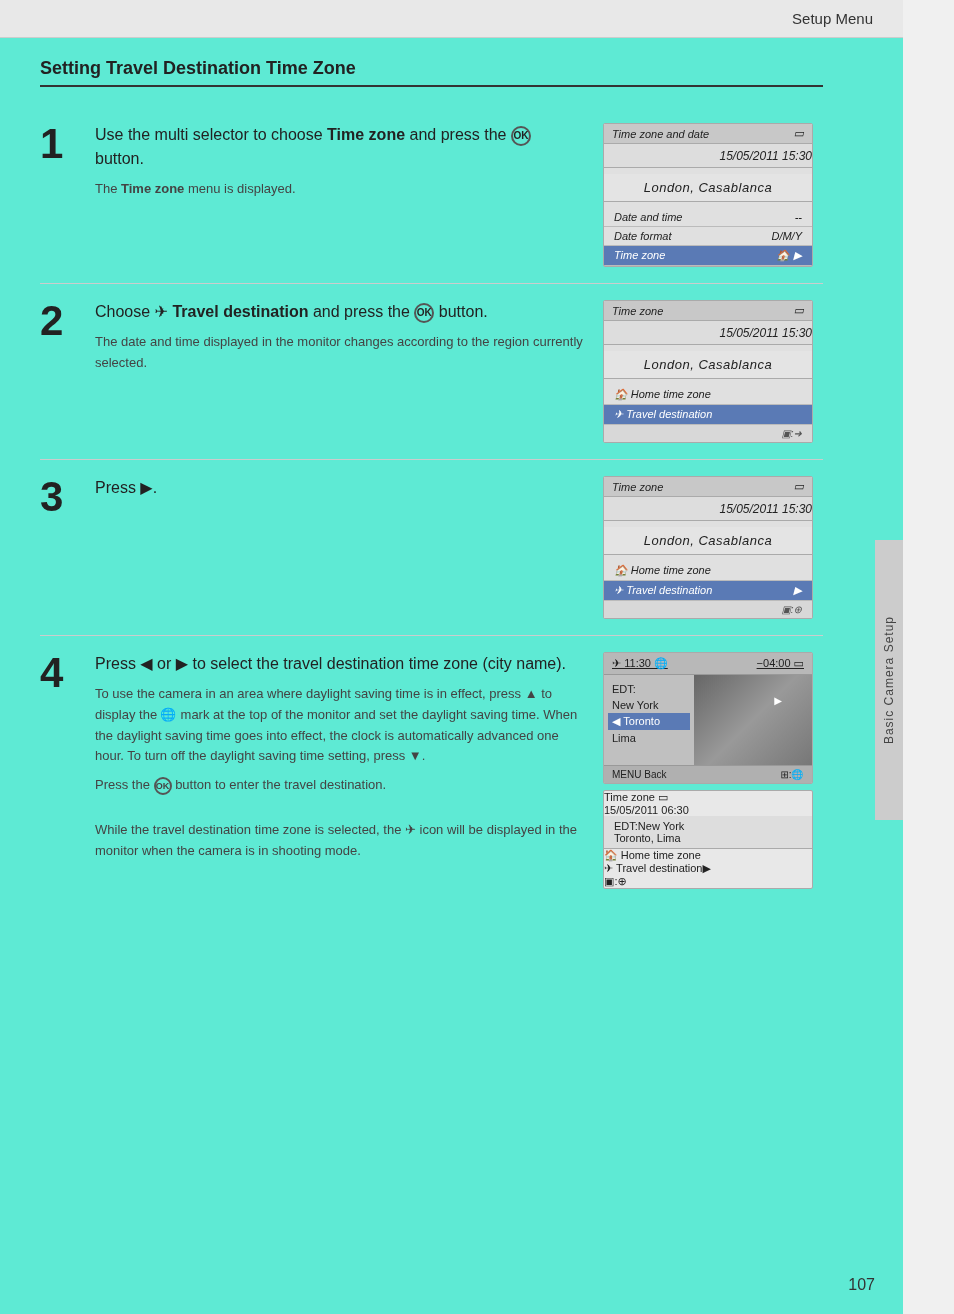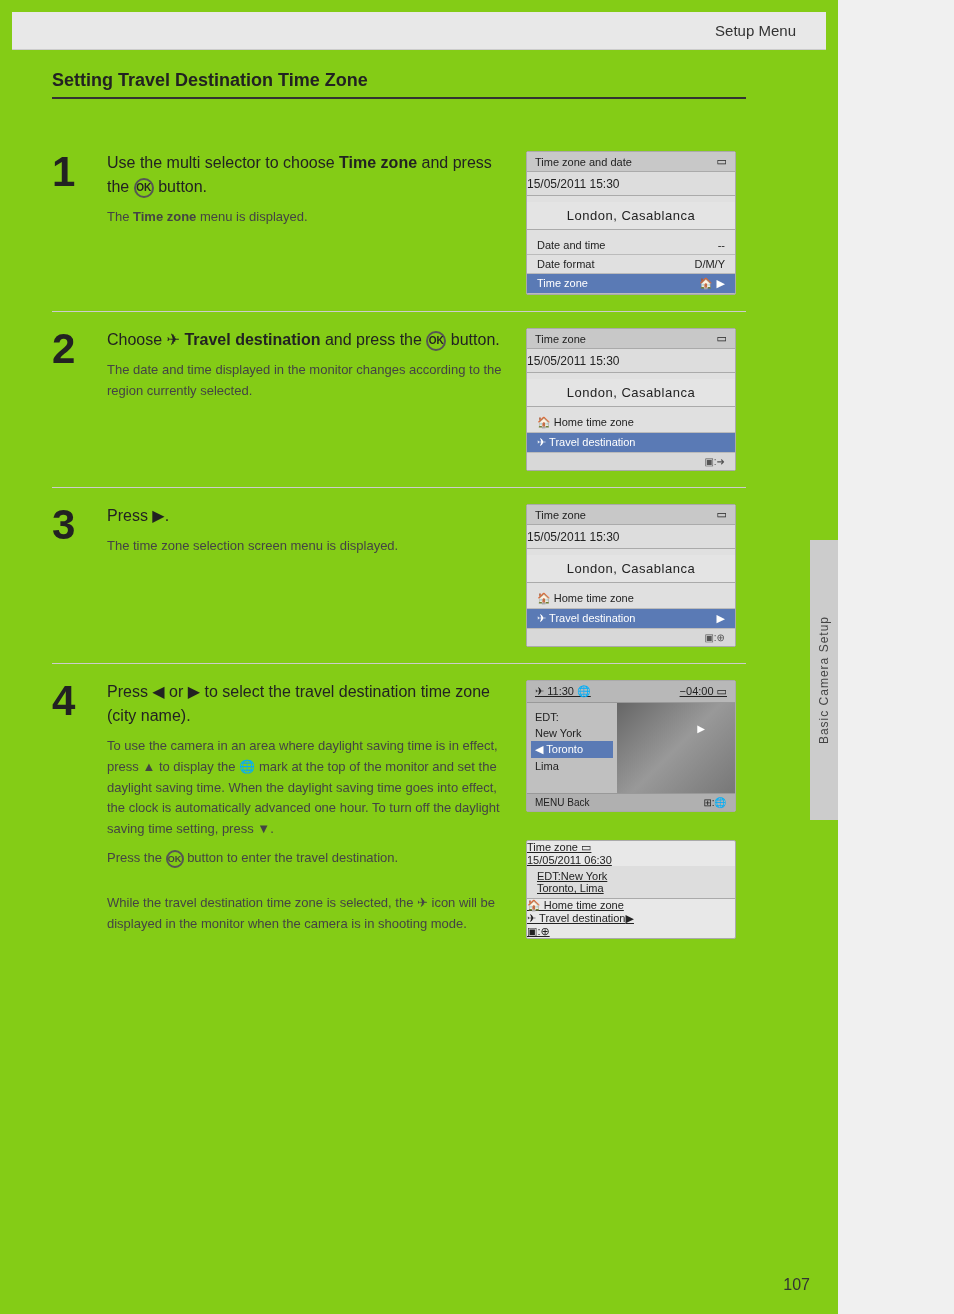--- a/index.html
+++ b/index.html
@@ -6,25 +6,25 @@
     body {
       font-family: Arial, Helvetica, sans-serif;
       font-size: 14px;
       background: #f0f0f0;
       width: 954px;
       min-height: 1314px;
       position: relative;
       color: #222;
     }
     .page {
-      background: #84cc16;
-      width: 838px;
+      background: #5eead4;
+      width: 903px;
       min-height: 1314px;
       position: relative;
-      padding: 12px;
+      padding: 0;
     }
     
     .page-header {
       background: #e8e8e8;
       text-align: right;
       padding: 10px 30px 10px 0;
       font-size: 15px;
       color: #333;
       border-bottom: 1px solid #ccc;
     }
@@ -49,21 +49,21 @@
     }
     
     .content {
       padding: 20px 50px 20px 40px;
       margin-right: 30px;
     }
     
     .page-title {
       font-size: 18px;
       font-weight: bold;
-      margin-bottom: 36px;
+      margin-bottom: 20px;
       padding-bottom: 6px;
       border-bottom: 2px solid #333;
     }
     
     .step {
       display: flex;
       margin-bottom: 0;
       border-bottom: 1px solid #ccc;
       padding: 16px 0;
       align-items: flex-start;
@@ -95,32 +95,33 @@
     }
     
     .cam-screen {
       background: #e8e8e8;
       border: 1px solid #aaa;
       border-radius: 2px;
       font-size: 11px;
       color: #222;
       overflow: hidden;
       width: 210px;
+      font-style: italic;
     }
     .cam-screen .cam-title-bar {
       background: #c8c8c8;
       padding: 3px 8px;
       display: flex;
       justify-content: space-between;
       align-items: center;
       font-size: 11px;
       border-bottom: 1px solid #aaa;
     }
     .cam-screen .cam-date {
-      text-align: left;
+      text-align: right;
       padding: 5px 0 4px;
       font-size: 12px;
       border-bottom: 1px solid #aaa;
       background: #ddd;
     }
     .cam-screen .cam-city {
       text-align: center;
       padding: 6px 0;
       font-size: 13px;
       border-bottom: 1px solid #aaa;
@@ -237,22 +238,21 @@
       vertical-align: middle;
     }
     .cam-screen2 {
       background: #e8e8e8;
       border: 1px solid #aaa;
       border-radius: 2px;
       font-size: 11px;
       color: #222;
       overflow: hidden;
       width: 210px;
-      margin-top: 28px;
-      text-decoration: underline;
+      margin-top: 6px;
     }
   </style>
 </head>
 <body>
 
 <div class="page">
 
   <div class="page-header">
     <span>Setup Menu</span>
   </div>
@@ -332,23 +332,20 @@
           <div class="cam-footer">▣:➜</div>
         </div>
       </div>
     </div>
 
     <div class="step">
       <div class="step-number">3</div>
       <div class="step-body">
         <div class="step-main">
           Press ▶.
-        </div>
-        <div class="step-sub">
-          The time zone selection screen menu is displayed.
         </div>
       </div>
       <div class="step-image">
         <div class="cam-screen">
           <div class="cam-title-bar">
             <span>Time zone</span>
             <span>▭</span>
           </div>
           <div class="cam-date">15/05/2011 15:30</div>
           <div class="cam-spacer"></div>

